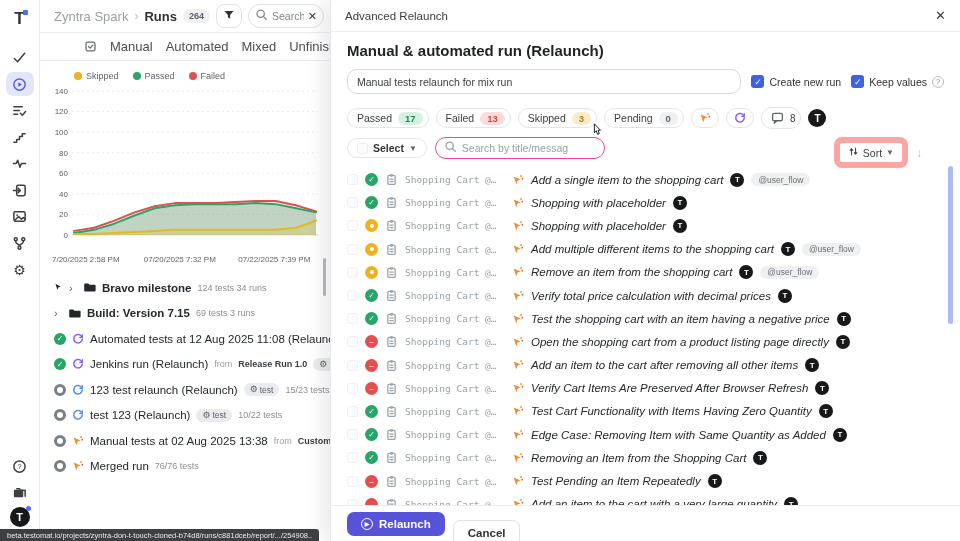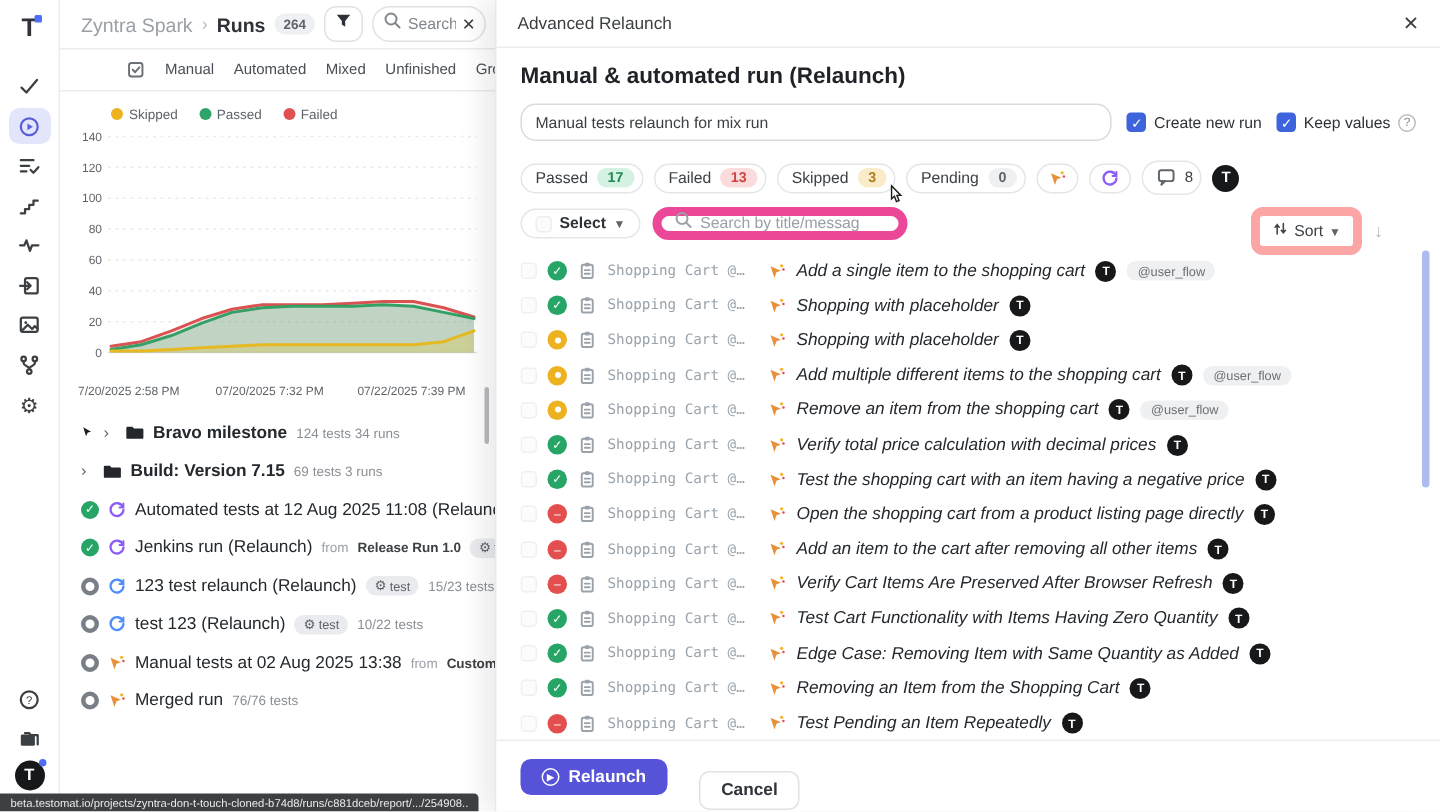--- a/index.html
+++ b/index.html
@@ -30,21 +30,21 @@
   .crumb-cur { font-size:13px; font-weight:700; white-space:nowrap; }
   .count-badge { background:#eef0f3; color:#5f6469; font-size:9px; font-weight:700; border-radius:8px; padding:2px 6px; }
   .funnel-btn { width:26px; height:24px; border:1px solid #dfe2e6; border-radius:8px; background:#fff;
     display:flex; align-items:center; justify-content:center; cursor:pointer; }
   .lp-search { flex:1; min-width:0; height:24px; border:1px solid #dfe2e6; border-radius:12px; background:#fff;
     display:flex; align-items:center; gap:4px; padding:0 6px; color:#80868c; }
   .lp-search .txt { font-size:10.5px; white-space:nowrap; overflow:hidden; flex:1; }
   .lp-search .x { color:#3c4043; font-size:11px; cursor:pointer; }
 
   .lp-tabs { height:28px; border-bottom:1px solid #ececf0; display:flex; align-items:center; gap:13px; padding:0 10px 0 44px; }
-  .lp-tabs .tab { font-size:10px; color:#4a4f55; white-space:nowrap; cursor:pointer; }
+  .lp-tabs .tab { font-size:13px; color:#4a4f55; white-space:nowrap; cursor:pointer; }
   .tab-lead-icn { color:#6a7076; display:flex; }
 
   .legend { display:flex; gap:14px; padding:10px 0 0 34px; }
   .legend .li { display:flex; align-items:center; gap:4px; font-size:9px; color:#5f6469; }
   .legend .dot { width:8px; height:8px; border-radius:50%; }
 
   .chart-wrap { position:relative; margin:2px 0 0 6px; }
   .xlabels { position:relative; height:12px; margin-left:6px; }
   .xlabels span { position:absolute; font-size:8px; color:#5f6469; white-space:nowrap; }
   .lp-scroll { position:absolute; right:4px; top:258px; width:3px; height:38px; background:#b6b9bd; border-radius:2px; }
@@ -90,41 +90,41 @@
   .cnt.green { background:#d4f1e1; color:#1f8a54; } .cnt.red { background:#fbdcdc; color:#d14545; }
   .cnt.yellow { background:#faecc8; color:#b08020; } .cnt.gray { background:#eef0f2; color:#5f6469; }
   .chip.icn-only { padding:3px 7px; }
   .chips .avatar-circ { width:18px; height:18px; font-size:10px; }
   .cursor-float { position:absolute; left:243px; top:16px; z-index:6; pointer-events:none; }
 
   .filters2 { display:flex; align-items:center; gap:8px; margin-top:8px; position:relative;text-align:center; }
   .select-chip { display:flex; align-items:center; gap:5px; border:1px solid #e3e5e9; border-radius:12px;
     padding:3px 9px; font-size:10.5px; font-weight:700; color:#2f3338; cursor:pointer; }
   .ghost-cb { width:11px; height:11px; border:1px solid #eceef1; background:#fafbfc; border-radius:3px; }
-  .msg-search { width:170px; height:22px; border:6px solid #ec4899; border-radius:12px; display:flex;
+  .msg-search { width:170px; height:22px; border:1px solid #ec4899; border-radius:12px; display:flex;
     align-items:center; gap:5px; padding:0 8px; color:#9aa0a6; }
   .msg-search .txt { font-size:10.5px; white-space:nowrap; overflow:hidden; }
   .sort-box { position:absolute; right:22px; top:0; display:flex; align-items:center; gap:8px; }
   .sort-btn { display:flex; align-items:center; gap:4px; border:6px solid #fca5a5; border-radius:8px;
     padding:3px 8px; font-size:10.5px; color:#3c4146; cursor:pointer; }
   .dl-dis { color:#b9bec4; font-size:12px; cursor:pointer; }
 
   .tests { margin-top:9px; position:relative; }
   .t-row { display:flex; align-items:center; height:23.2px; gap:7px; white-space:nowrap; overflow:hidden; }
   .t-row .rowcb { width:11px; height:11px; border:1px solid #eef0f2; background:#fbfcfd; border-radius:3px; flex:0 0 auto; cursor:pointer; }
   .t-row .clip { color:#9aa3ab; display:flex; flex:0 0 auto; }
   .t-row .grp { font-family:"DejaVu Sans Mono", monospace; font-size:9.5px; color:#9aa3ab;
     width:100px; overflow:hidden; flex:0 0 auto; }
   .t-row .title { font-size:11.5px; color:#24292e;font-style:italic; }
   .t-row .avatar-circ { width:14px; height:14px; font-size:8px; }
   .uf-pill { background:#eef0f2; color:#6b7075; border-radius:8px; font-size:8.5px; padding:1.5px 7px; }
   .m-scroll { position:absolute; right:-9px; top:-2px; width:5px; height:158px; background:#adbcf0; border-radius:3px; }
 
-  .m-foot { position:absolute; left:0; bottom:0; width:100%; height:48px; border-top:1px solid #ececf0;
-    display:flex; align-items:center; gap:21px; padding:0 16px; background:#fff; }
+  .m-foot { position:absolute; left:0; bottom:0; width:100%; height:36px; border-top:1px solid #ececf0;
+    display:flex; align-items:center; gap:8px; padding:0 16px; background:#fff; }
   .btn-primary { display:flex; align-items:center; gap:6px; background:#5753d8; color:#fff; border:none;
     border-radius:7px; padding:6px 14px; font-size:11.5px; font-weight:700; cursor:pointer; font-family:inherit; }
   .btn-ghost { background:#fff; border:1px solid #dfe2e6; border-radius:7px; padding:6px 14px;
     font-size:11.5px; font-weight:700; color:#2f3338; cursor:pointer; font-family:inherit;margin-top:18px; }
   .play-dot { width:12px; height:12px; border:1.4px solid #fff; border-radius:50%; display:flex;
     align-items:center; justify-content:center; font-size:6px; }
 
   .statusbar { position:absolute; left:0; bottom:0; height:12px; background:#3d4043; color:#e8eaed;
     font-size:7.5px; display:flex; align-items:center; padding:0 7px; border-top-right-radius:3px;
     z-index:10; white-space:nowrap; max-width:332px; overflow:hidden; }

